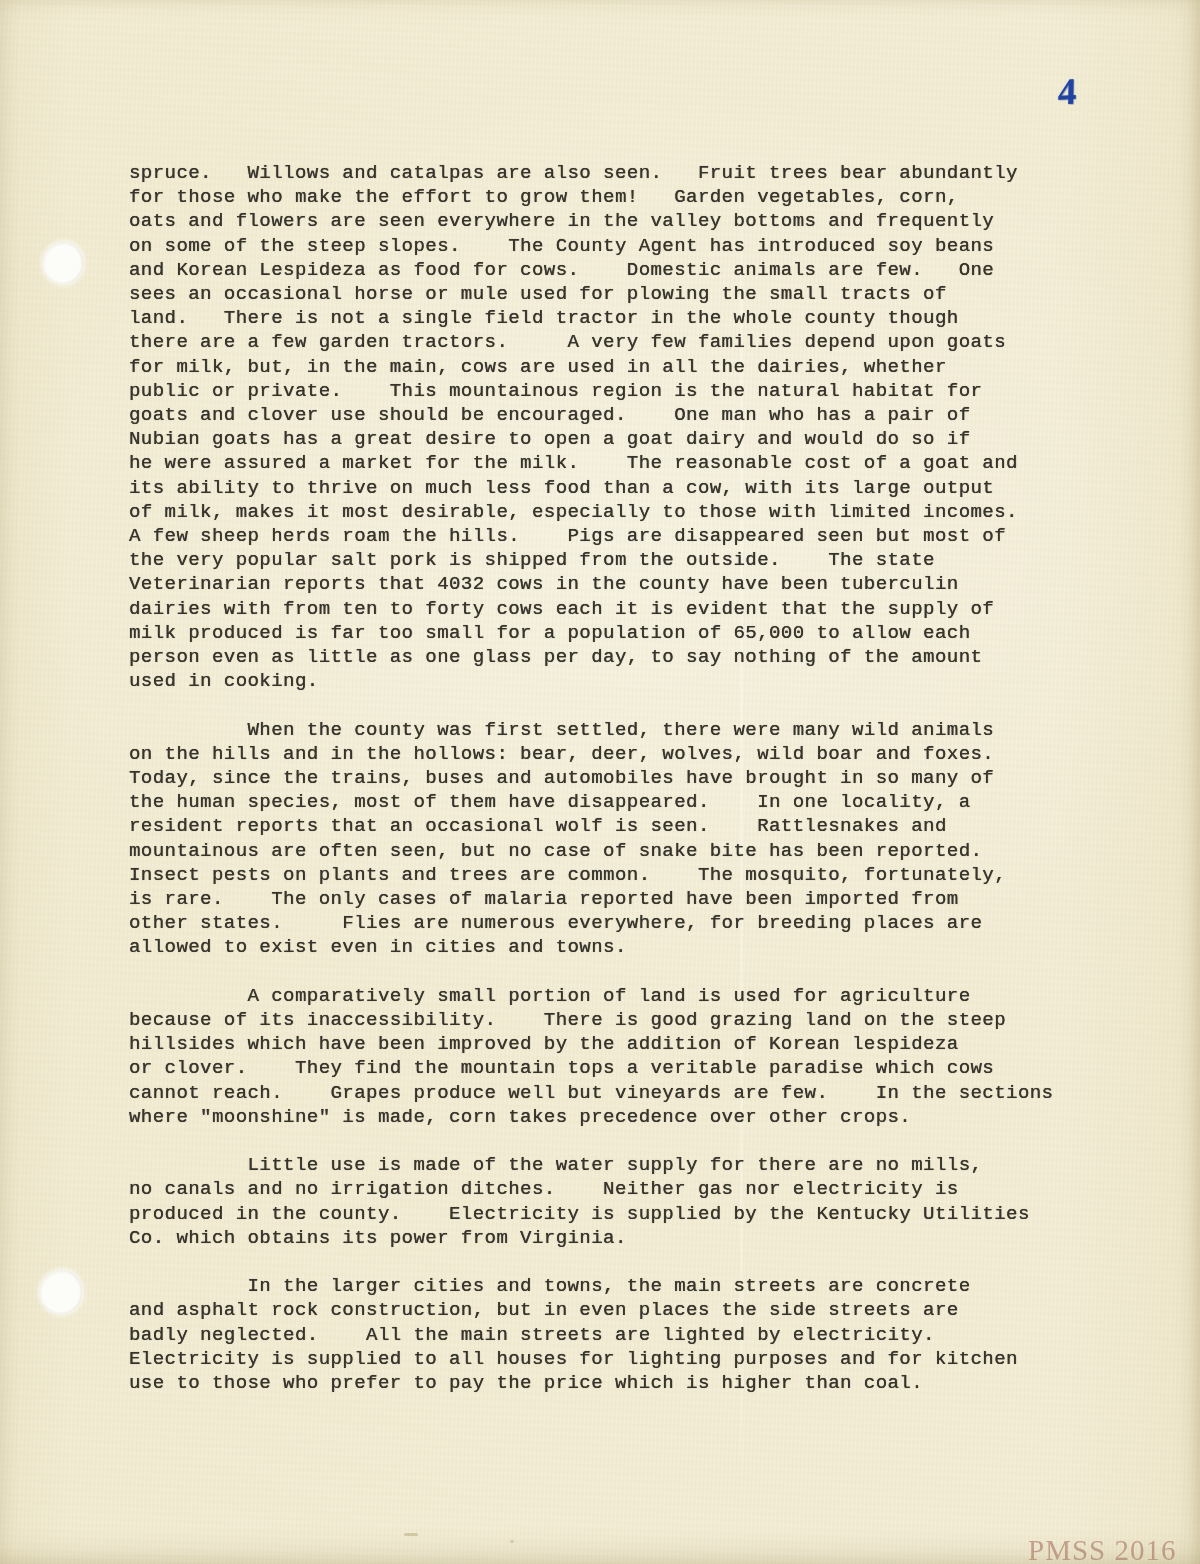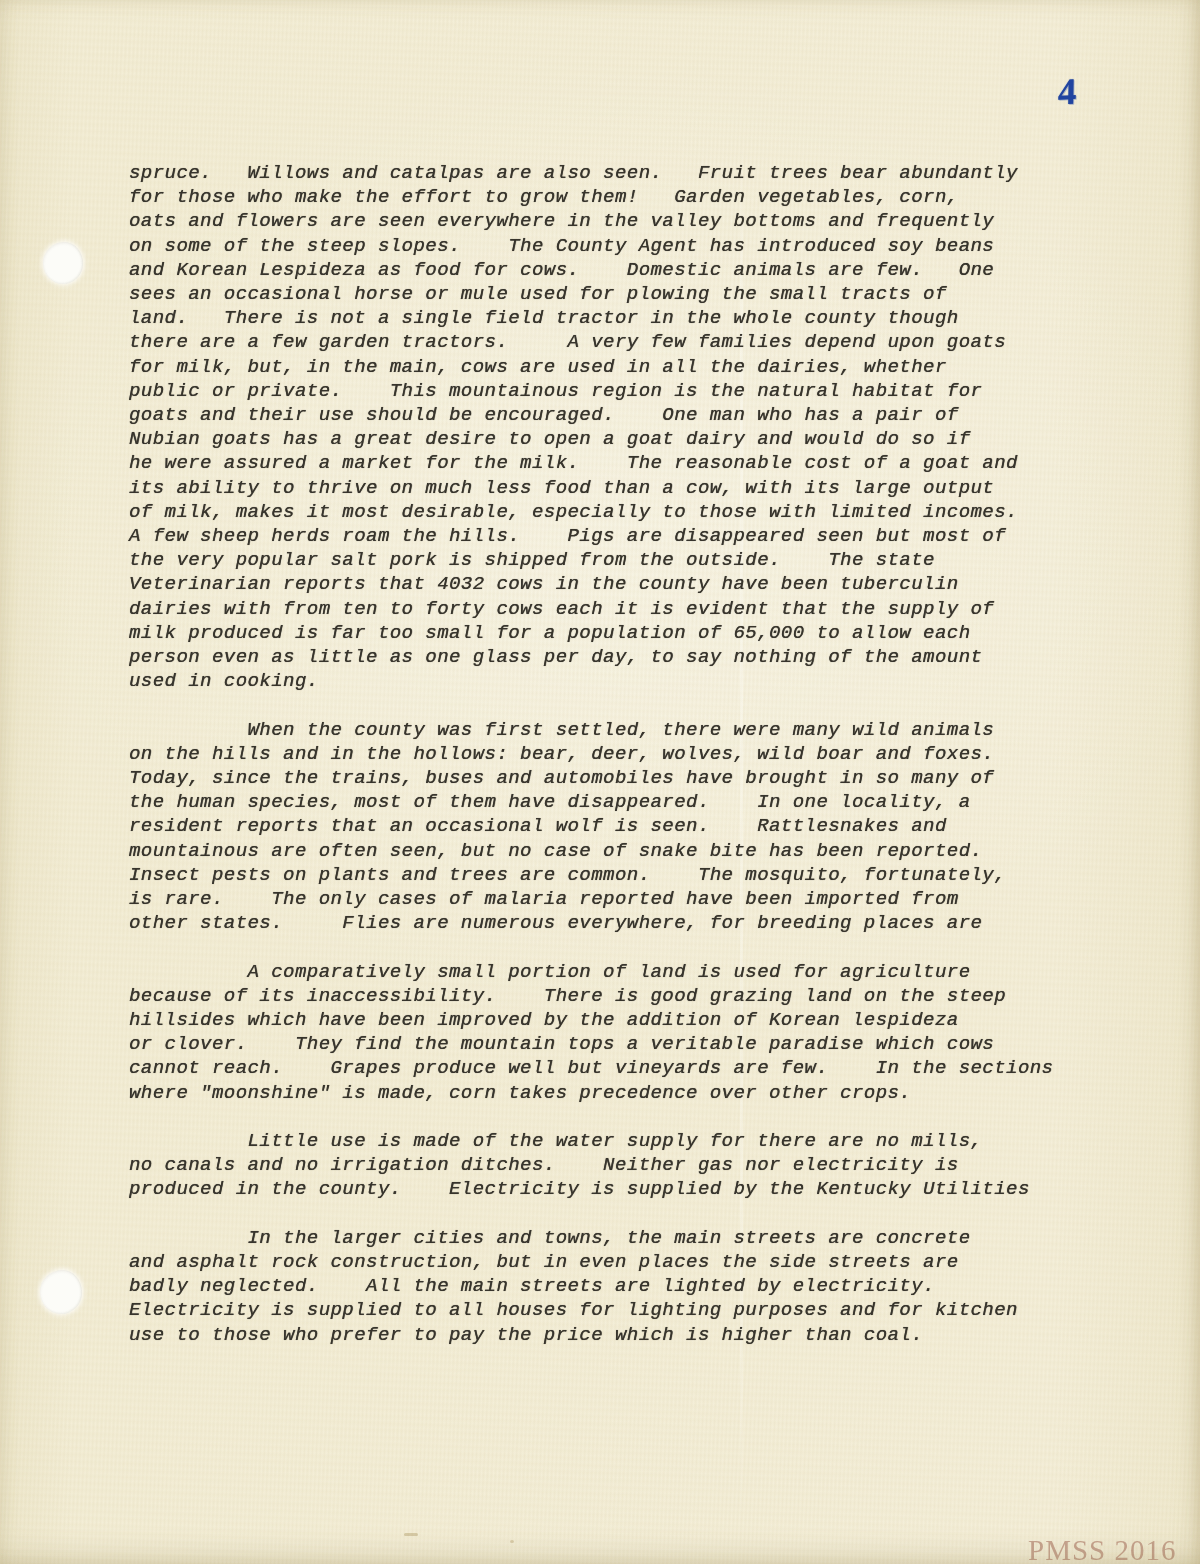--- a/index.html
+++ b/index.html
@@ -86,21 +86,20 @@
   .para:last-child { margin-bottom: 0; }
   .tline {
     white-space: pre;
     font-size: 19px;
     line-height: 24.2px;
     letter-spacing: 0.45px;
     color: #37342c;
     text-shadow:
       0 0 0.7px rgba(52,49,42,0.85),
       0.4px 0.4px 0 rgba(52,49,42,0.35);
-    font-style: italic;
   }
 
   .watermark {
     position: absolute;
     left: 1028px;
     top: 1490px;
     font-family: "Liberation Serif", serif;
     font-size: 29px;
     color: rgba(158,95,79,0.52);
     letter-spacing: 1px;
@@ -132,21 +131,21 @@
       <div class="tline">spruce.   Willows and catalpas are also seen.   Fruit trees bear abundantly</div>
       <div class="tline">for those who make the effort to grow them!   Garden vegetables, corn,</div>
       <div class="tline">oats and flowers are seen everywhere in the valley bottoms and frequently</div>
       <div class="tline">on some of the steep slopes.    The County Agent has introduced soy beans</div>
       <div class="tline">and Korean Lespideza as food for cows.    Domestic animals are few.   One</div>
       <div class="tline">sees an occasional horse or mule used for plowing the small tracts of</div>
       <div class="tline">land.   There is not a single field tractor in the whole county though</div>
       <div class="tline">there are a few garden tractors.     A very few families depend upon goats</div>
       <div class="tline">for milk, but, in the main, cows are used in all the dairies, whether</div>
       <div class="tline">public or private.    This mountainous region is the natural habitat for</div>
-      <div class="tline">goats and their use should be encouraged.    One man who has a pair of</div>
+      <div class="tline">goats and clover use should be encouraged.    One man who has a pair of</div>
       <div class="tline">Nubian goats has a great desire to open a goat dairy and would do so if</div>
       <div class="tline">he were assured a market for the milk.    The reasonable cost of a goat and</div>
       <div class="tline">its ability to thrive on much less food than a cow, with its large output</div>
       <div class="tline">of milk, makes it most desirable, especially to those with limited incomes.</div>
       <div class="tline">A few sheep herds roam the hills.    Pigs are disappeared seen but most of</div>
       <div class="tline">the very popular salt pork is shipped from the outside.    The state</div>
       <div class="tline">Veterinarian reports that 4032 cows in the county have been tuberculin</div>
       <div class="tline">dairies with from ten to forty cows each it is evident that the supply of</div>
       <div class="tline">milk produced is far too small for a population of 65,000 to allow each</div>
       <div class="tline">person even as little as one glass per day, to say nothing of the amount</div>
@@ -155,33 +154,35 @@
     <div class="para">
       <div class="tline">          When the county was first settled, there were many wild animals</div>
       <div class="tline">on the hills and in the hollows: bear, deer, wolves, wild boar and foxes.</div>
       <div class="tline">Today, since the trains, buses and automobiles have brought in so many of</div>
       <div class="tline">the human species, most of them have disappeared.    In one locality, a</div>
       <div class="tline">resident reports that an occasional wolf is seen.    Rattlesnakes and</div>
       <div class="tline">mountainous are often seen, but no case of snake bite has been reported.</div>
       <div class="tline">Insect pests on plants and trees are common.    The mosquito, fortunately,</div>
       <div class="tline">is rare.    The only cases of malaria reported have been imported from</div>
       <div class="tline">other states.     Flies are numerous everywhere, for breeding places are</div>
+      <div class="tline">allowed to exist even in cities and towns.</div>
     </div>
     <div class="para">
       <div class="tline">          A comparatively small portion of land is used for agriculture</div>
       <div class="tline">because of its inaccessibility.    There is good grazing land on the steep</div>
       <div class="tline">hillsides which have been improved by the addition of Korean lespideza</div>
       <div class="tline">or clover.    They find the mountain tops a veritable paradise which cows</div>
       <div class="tline">cannot reach.    Grapes produce well but vineyards are few.    In the sections</div>
       <div class="tline">where "moonshine" is made, corn takes precedence over other crops.</div>
     </div>
     <div class="para">
       <div class="tline">          Little use is made of the water supply for there are no mills,</div>
       <div class="tline">no canals and no irrigation ditches.    Neither gas nor electricity is</div>
       <div class="tline">produced in the county.    Electricity is supplied by the Kentucky Utilities</div>
+      <div class="tline">Co. which obtains its power from Virginia.</div>
     </div>
     <div class="para">
       <div class="tline">          In the larger cities and towns, the main streets are concrete</div>
       <div class="tline">and asphalt rock construction, but in even places the side streets are</div>
       <div class="tline">badly neglected.    All the main streets are lighted by electricity.</div>
       <div class="tline">Electricity is supplied to all houses for lighting purposes and for kitchen</div>
       <div class="tline">use to those who prefer to pay the price which is higher than coal.</div>
     </div>
   </main>
 

